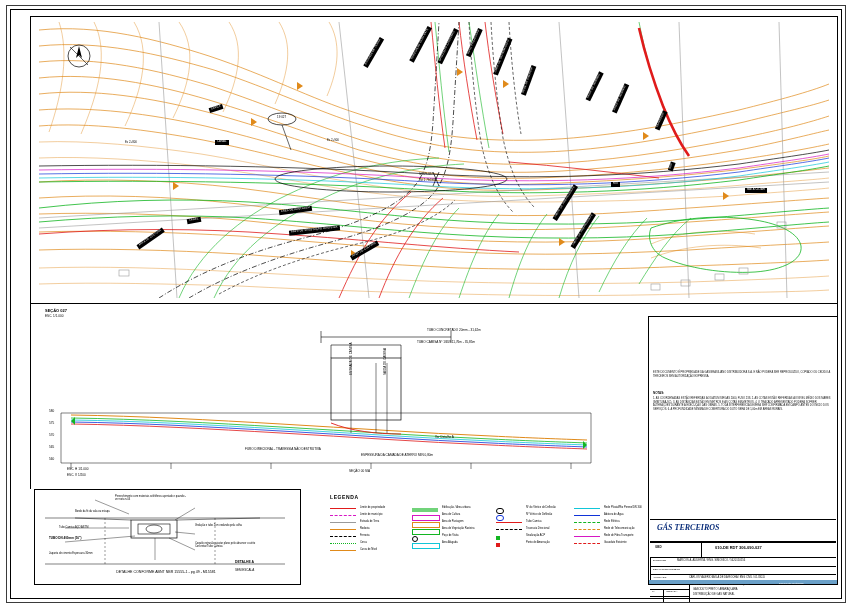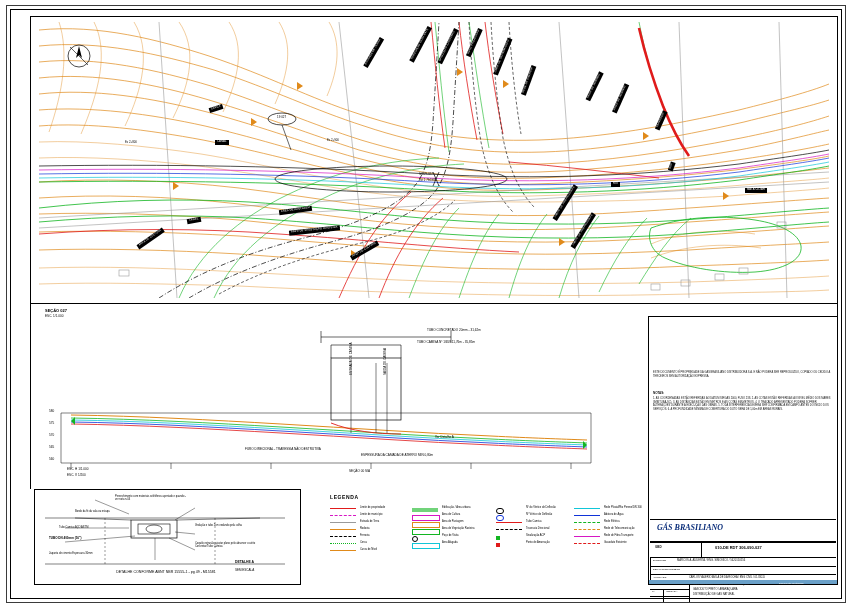--- a/index.html
+++ b/index.html
@@ -427,21 +427,21 @@
     <div class="tb-txt" style="left:3px;top:2px;font-size:2.6px;font-weight:bold;">CHANCELA DA PREFEITURA MUNICIPAL</div>
   </div>
 
   <div class="titleblock">
 
     <div class="tb-txt" style="left:4px;top:54px;width:180px;">ESTE DOCUMENTO É PROPRIEDADE DA GÁS BRASILIANO DISTRIBUIDORA S.A. E NÃO PODERÁ SER REPRODUZIDO, COPIADO OU CEDIDO A TERCEIROS SEM AUTORIZAÇÃO EXPRESSA.</div>
     <div class="tb-txt tb-h" style="left:4px;top:74px;">NOTAS:</div>
     <div class="tb-txt" style="left:4px;top:80px;width:180px;">1. AS COORDENADAS ESTÃO REFERIDAS AO DATUM SIRGAS 2000, FUSO 23S. 2. AS COTAS ESTÃO REFERIDAS AO NÍVEL MÉDIO DOS MARES (IMBITUBA-SC). 3. AS DISTÂNCIAS ESTÃO EM METROS E AS COTAS EM METROS. 4. O TRAÇADO APRESENTADO PODERÁ SOFRER ALTERAÇÕES DURANTE A EXECUÇÃO DAS OBRAS. 5. TODA INTERFERÊNCIA DEVERÁ SER CONFIRMADA EM CAMPO ANTES DO INÍCIO DOS SERVIÇOS. 6. A PROFUNDIDADE MÍNIMA DE COBERTURA DO DUTO SERÁ DE 1,00m EM ÁREAS RURAIS.</div>
 
     <div class="brandbar" style="top:202px;"></div>
-    <div class="brandname" style="left:8px;top:206px;font-size:8px;">GÁS BRASILIANO</div>
+    <div class="brandname" style="left:8px;top:206px;font-size:8px;">GÁS TERCEIROS</div>
 
     <div class="gline" style="left:1px;top:224px;width:186px;height:1px;"></div>
     <div class="gline" style="left:52px;top:224px;width:1px;height:16px;"></div>
     <div class="tb-txt" style="left:6px;top:228px;font-size:3px;font-weight:bold;">GBD</div>
     <div class="tb-val" style="left:66px;top:228px;font-size:4px;">010-DE RDT 306-090-027</div>
 
     <div class="gline" style="left:1px;top:240px;width:186px;height:1px;"></div>
     <div class="tb-lab" style="left:4px;top:242px;">EXECUTOR</div>
     <div class="tb-txt" style="left:28px;top:242px;font-size:2.7px;">MARCOS A. ADDERTA / ENG. SIMÔNICO / 5620150556</div>
 

